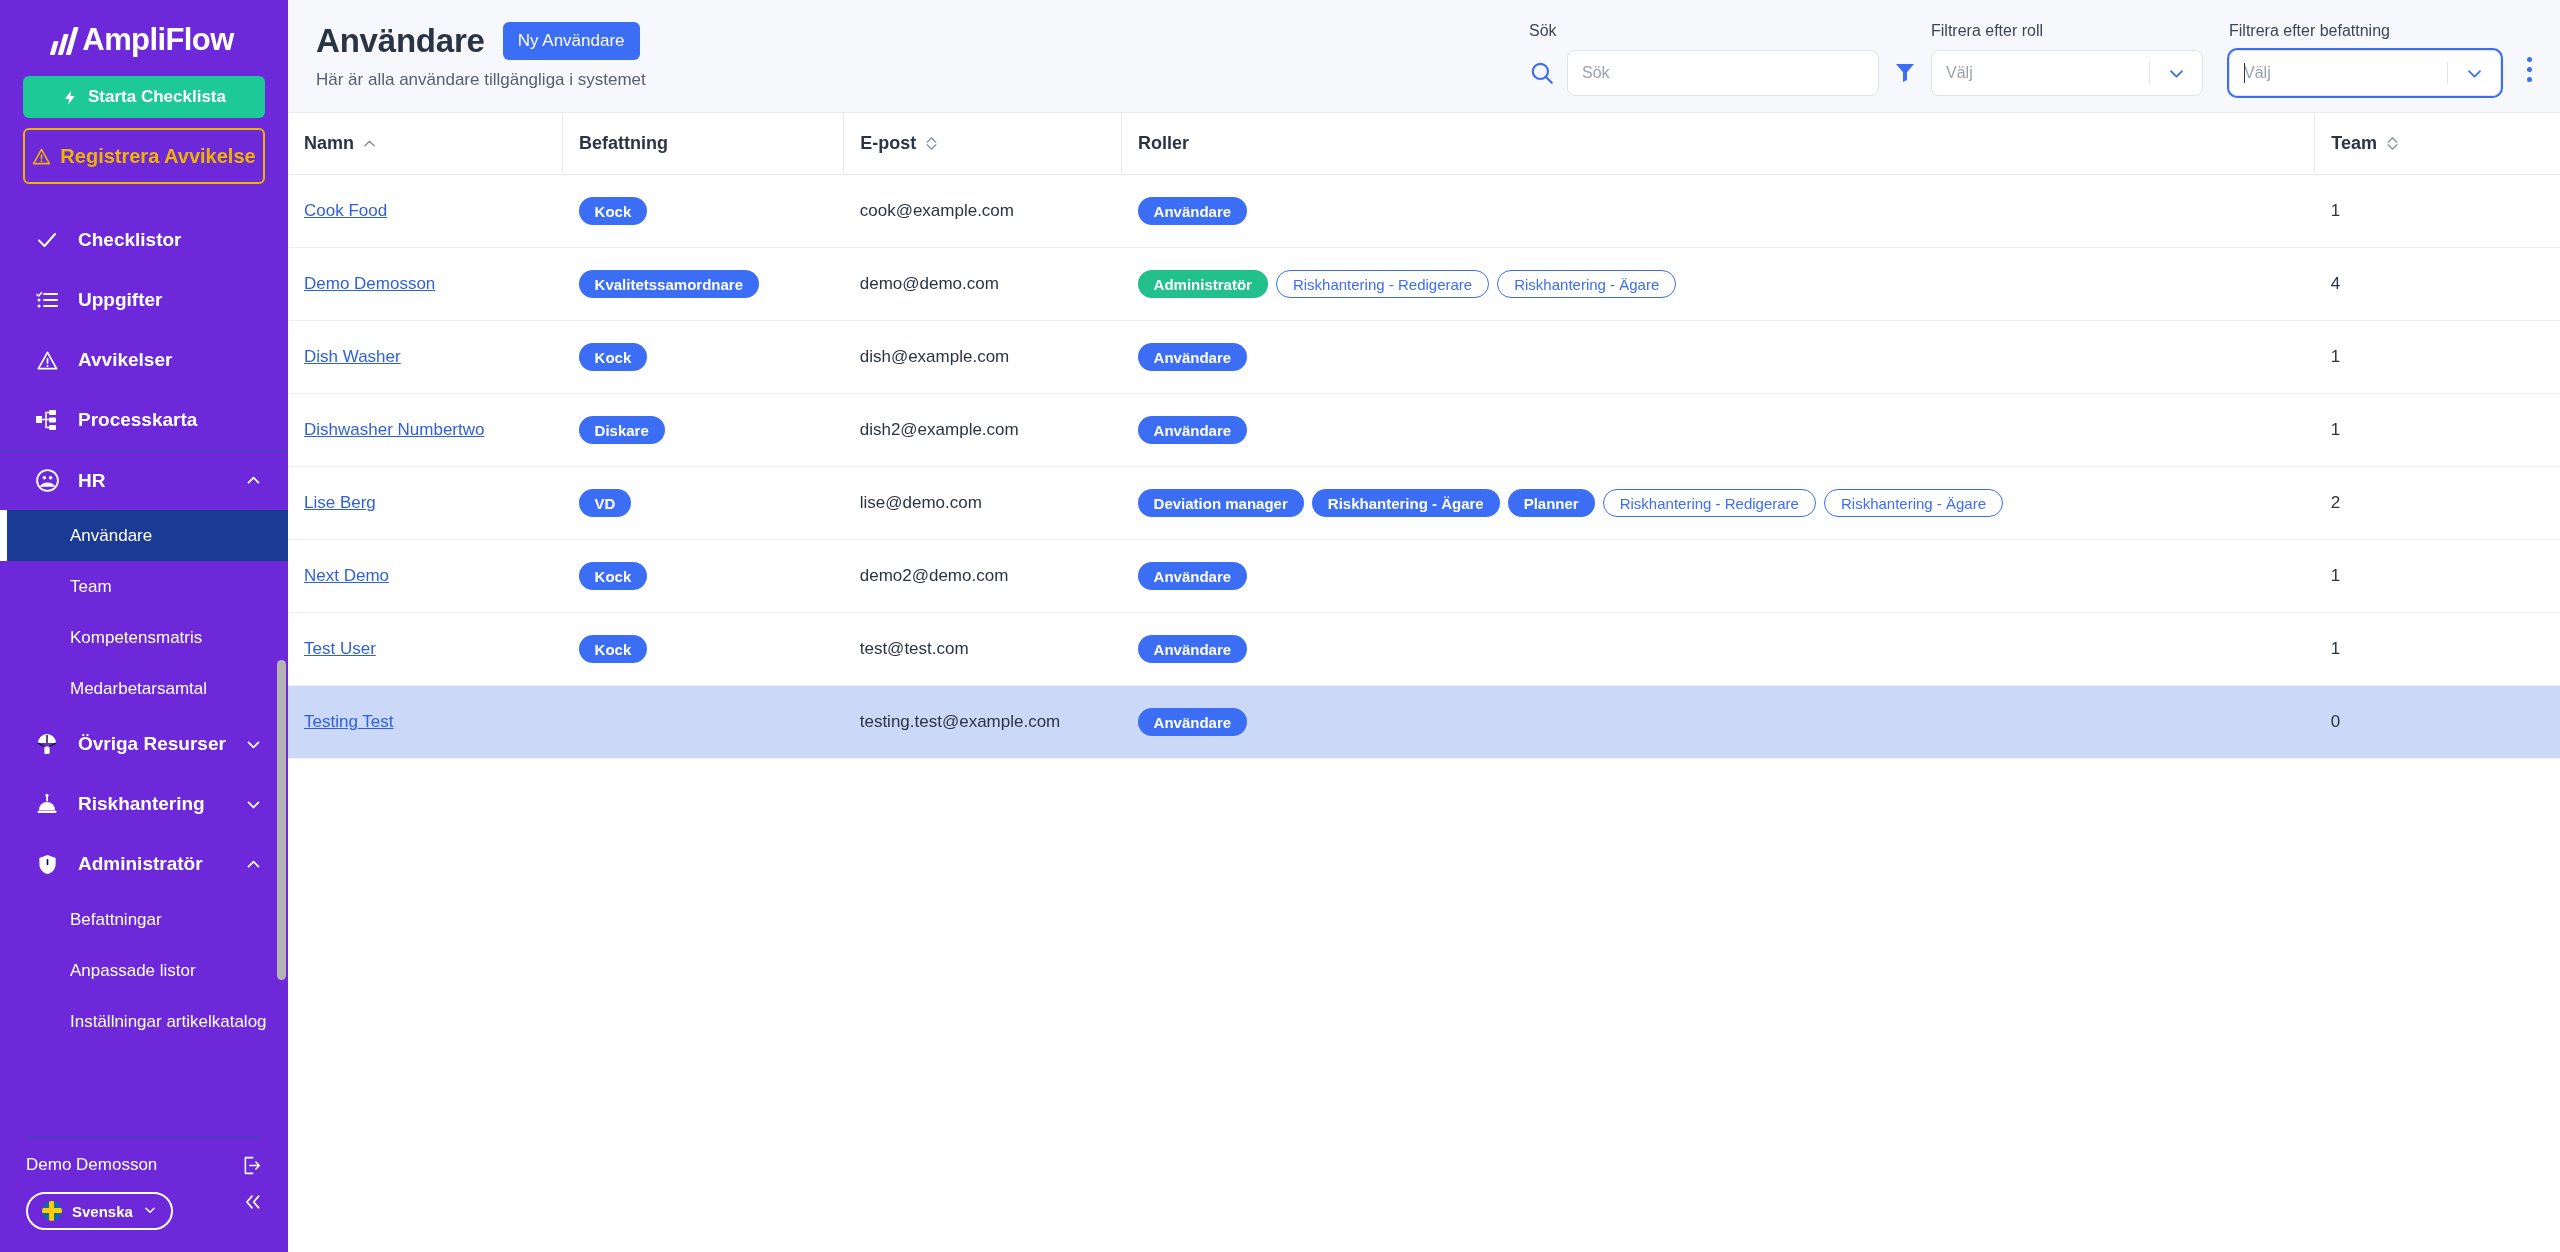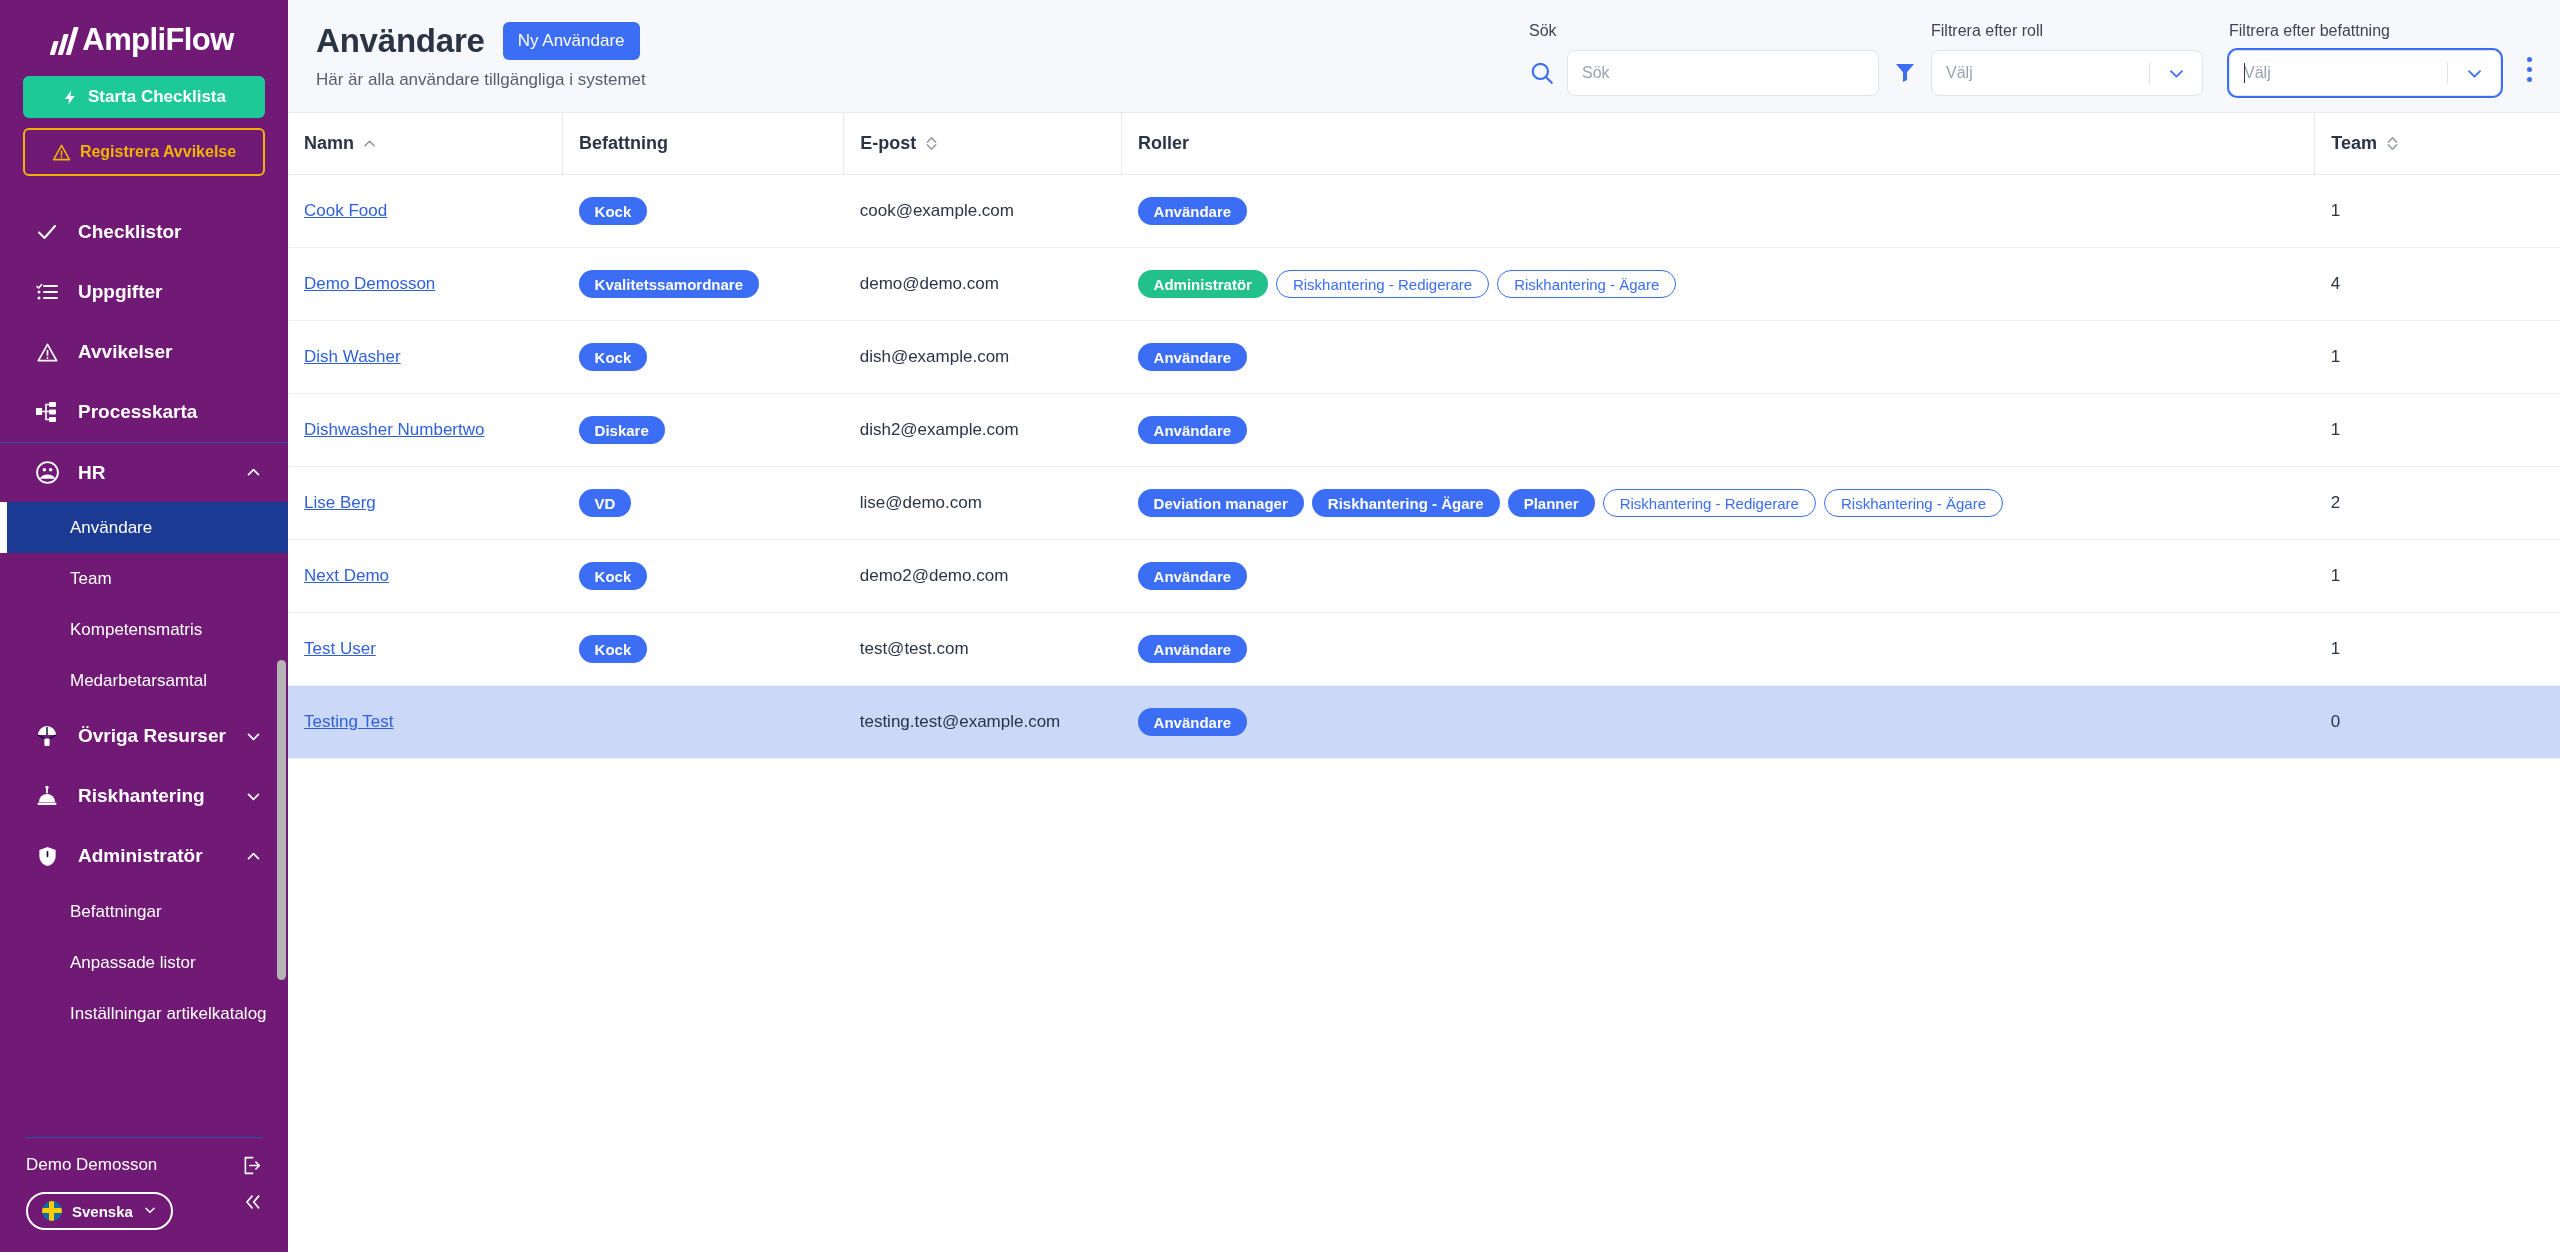--- a/index.html
+++ b/index.html
@@ -7,21 +7,21 @@
     width: 2560px; height: 1252px;
     font-family: "Liberation Sans", sans-serif;
     background: #f6f8fb;
     overflow: hidden;
   }
   .app { display: flex; width: 2560px; height: 1252px; }
 
   
   .sidebar {
     width: 288px; min-width: 288px; height: 1252px;
-    background: #701a75;
+    background: #6d28d9;
     position: relative;
     display: flex; flex-direction: column;
     color: #ffffff;
   }
   .sb-scroll {
     flex: 1 1 auto;
     overflow: hidden;
     position: relative;
   }
   .sb-track {
@@ -43,24 +43,24 @@
 
   .cta-area { padding: 4px 23px 6px 23px; }
   .btn-primary-green {
     width: 100%; height: 42px; border: none; border-radius: 6px;
     background: #1ec998; color: #ffffff;
     font-size: 17px; font-weight: 700;
     display: flex; align-items: center; justify-content: center; gap: 9px;
     cursor: pointer; font-family: inherit;
   }
   .btn-outline-amber {
-    width: 100%; height: 48px; margin-top: 10px;
+    width: 100%; height: 56px; margin-top: 10px;
     border: 2px solid #f0b400; border-radius: 6px;
     background: transparent; color: #f0b400;
-    font-size: 16px; font-weight: 700;
+    font-size: 20px; font-weight: 700;
     display: flex; align-items: center; justify-content: center; gap: 9px;
     cursor: pointer; font-family: inherit;
   }
 
   .nav { margin-top: 20px; }
   .nav-item {
     height: 60px; display: flex; align-items: center;
     padding-left: 34px; gap: 18px;
     font-size: 19px; font-weight: 700; color: #ffffff;
     cursor: pointer; position: relative;

